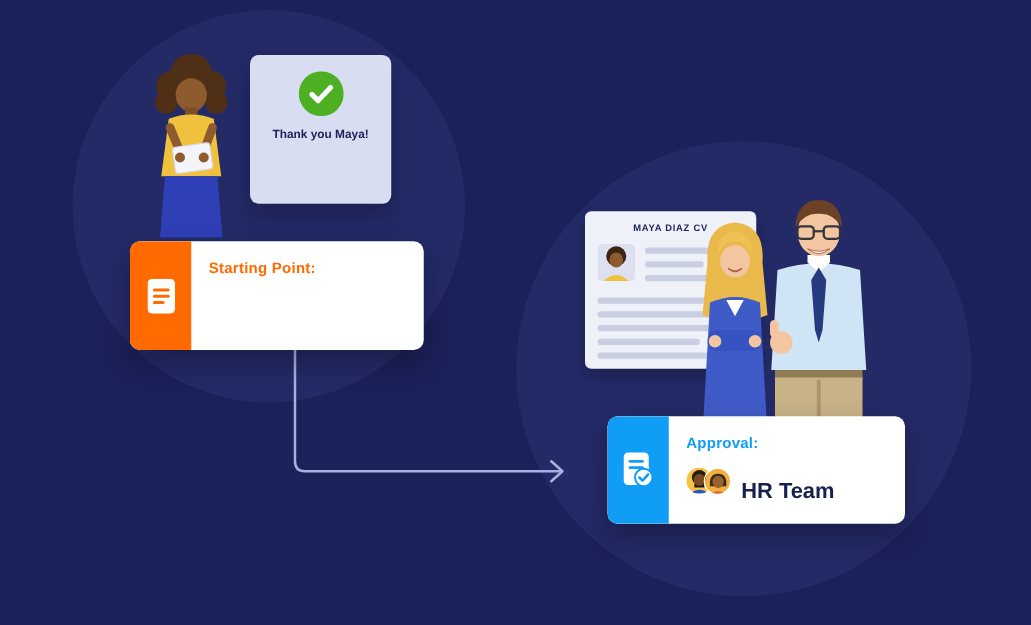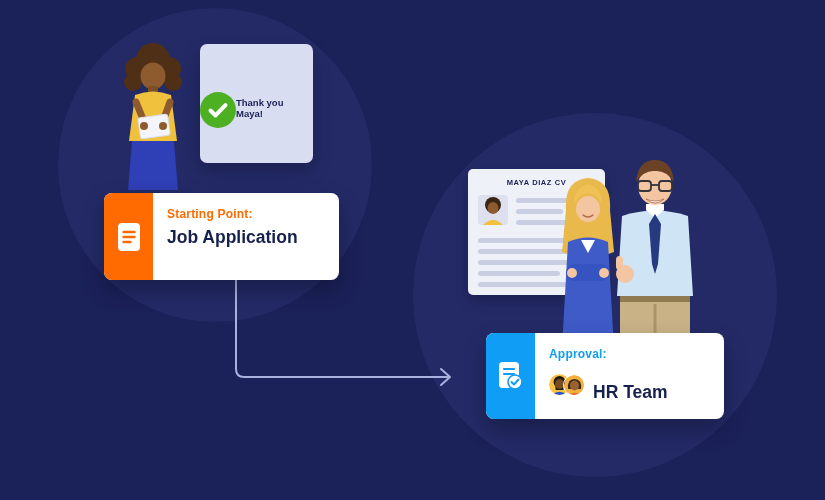--- a/index.html
+++ b/index.html
@@ -11,21 +11,21 @@
   .bg-circle { position: absolute; border-radius: 50%; background: #232A66; }
   .bg-circle.c1 { left: 58px; top: 8px; width: 314px; height: 314px; }
   .bg-circle.c2 { left: 413px; top: 113px; width: 364px; height: 364px; }
 
   .illo { position: absolute; }
 
   
   .speech-card {
     position: absolute; left: 200px; top: 44px; width: 113px; height: 119px;
     background: #D9DDF2; border-radius: 7px; z-index: 3;
-    display: flex; flex-direction: row; align-items: center;
+    display: flex; flex-direction: column; align-items: center;
     box-shadow: 0 8px 18px rgba(0,0,0,0.22);
   }
   .speech-check { margin-top: 13px; width: 36px; height: 36px; }
   .speech-title { margin-top: 9px; font-size: 9.5px; font-weight: bold; color: #1B2156; }
   .speech-body { margin-top: 5px; padding: 0 14px; font-size: 7.5px; line-height: 1.35;
     color: #3E466F; text-align: center; }
 
   
   .node-card {
     position: absolute; display: flex; background: #fff; border-radius: 8px;
@@ -202,21 +202,20 @@
     <div class="node-icon-block orange">
       <svg width="22" height="28" viewBox="0 0 22 28">
         <rect x="0" y="0" width="22" height="28" rx="4" fill="#FFFFFF"></rect>
         <line x1="5.5" y1="9" x2="16.5" y2="9" stroke="#FF6B00" stroke-width="2.4" stroke-linecap="round"></line>
         <line x1="5.5" y1="14" x2="16.5" y2="14" stroke="#FF6B00" stroke-width="2.4" stroke-linecap="round"></line>
         <line x1="5.5" y1="19" x2="12.5" y2="19" stroke="#FF6B00" stroke-width="2.4" stroke-linecap="round"></line>
       </svg>
     </div>
     <div class="node-body">
       <div class="node-label orange-text">Starting Point:</div>
-      <div class="node-title">Job Application</div>
     </div>
   </div>
 
   <div class="node-card approval">
     <div class="node-icon-block blue">
       <svg width="26" height="30" viewBox="0 0 26 30">
         <rect x="1" y="1" width="20" height="26" rx="3.5" fill="#FFFFFF"></rect>
         <line x1="6" y1="8" x2="16" y2="8" stroke="#0F9DF5" stroke-width="2.2" stroke-linecap="round"></line>
         <line x1="6" y1="13" x2="16" y2="13" stroke="#0F9DF5" stroke-width="2.2" stroke-linecap="round"></line>
         <circle cx="17" cy="21" r="7" fill="#FFFFFF" stroke="#0F9DF5" stroke-width="1.6"></circle>

